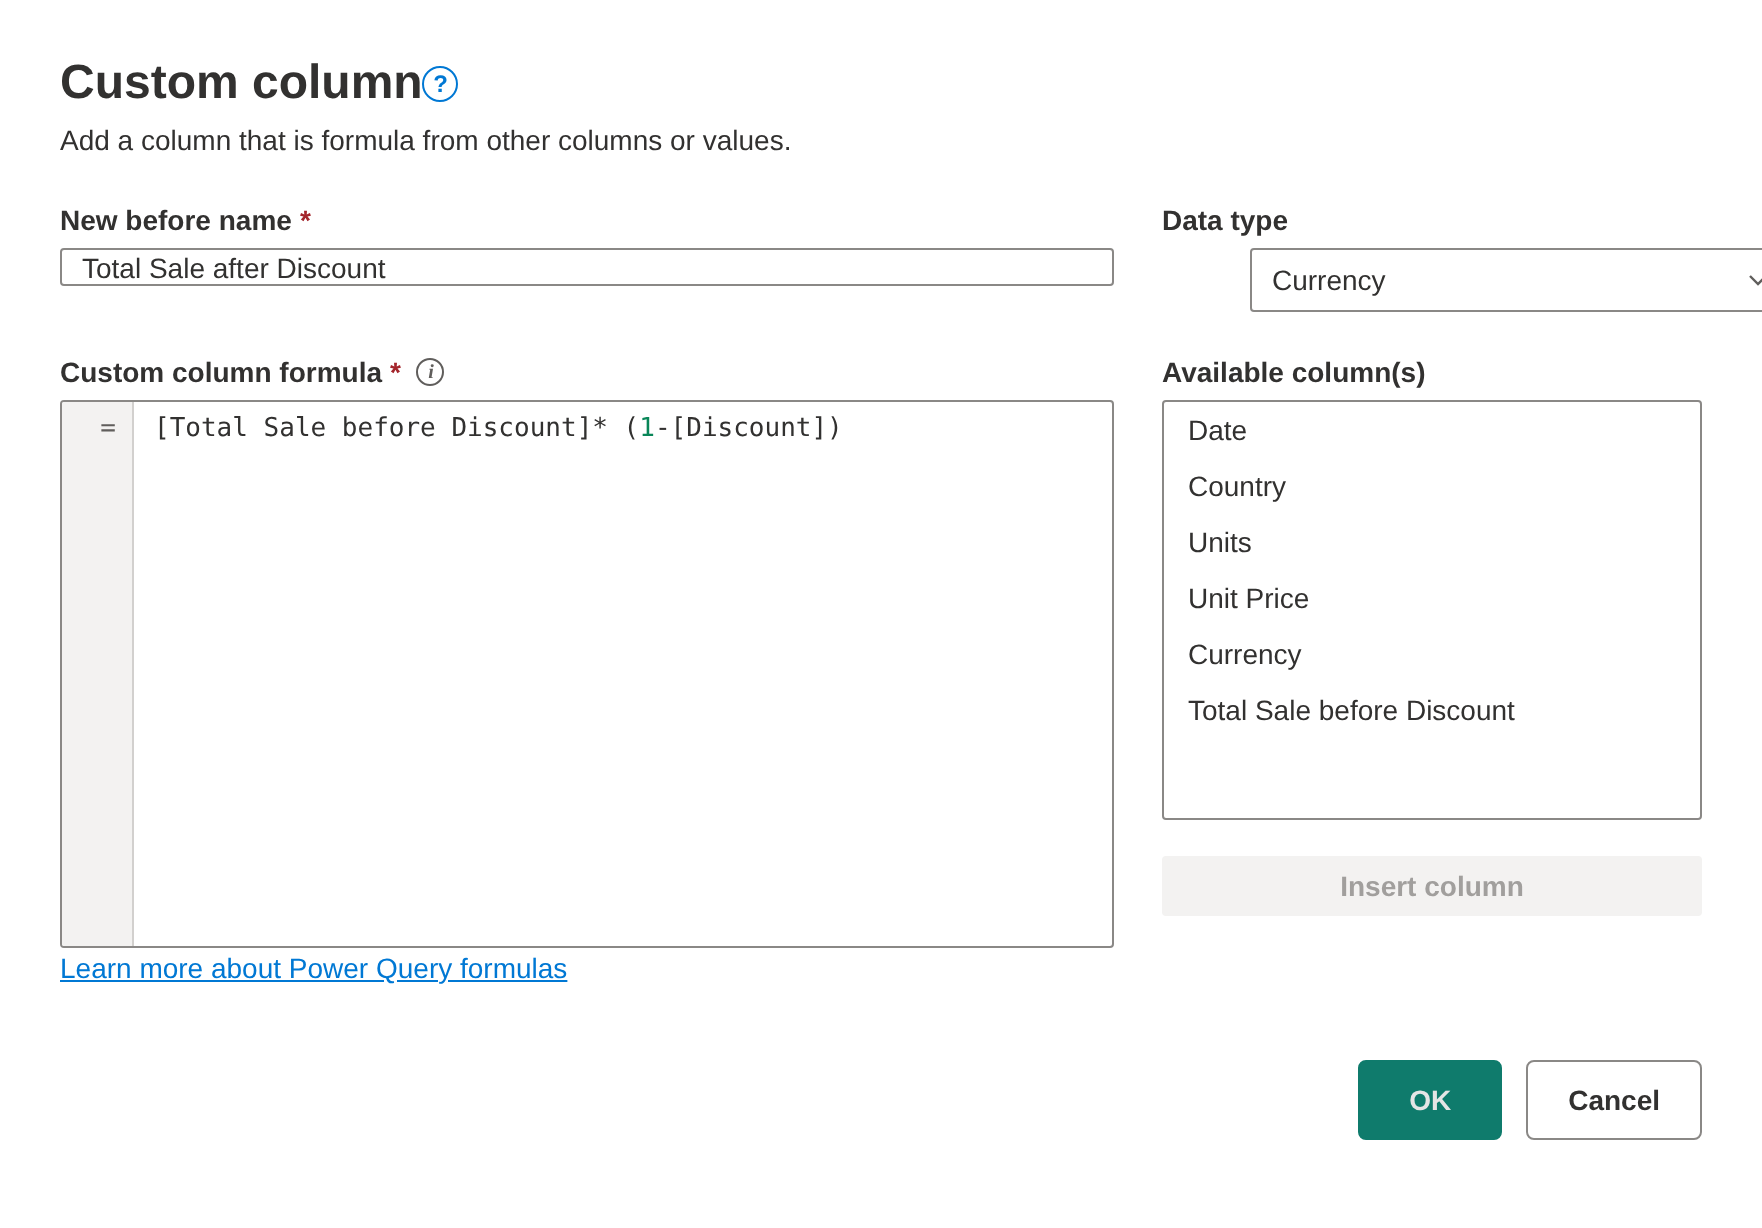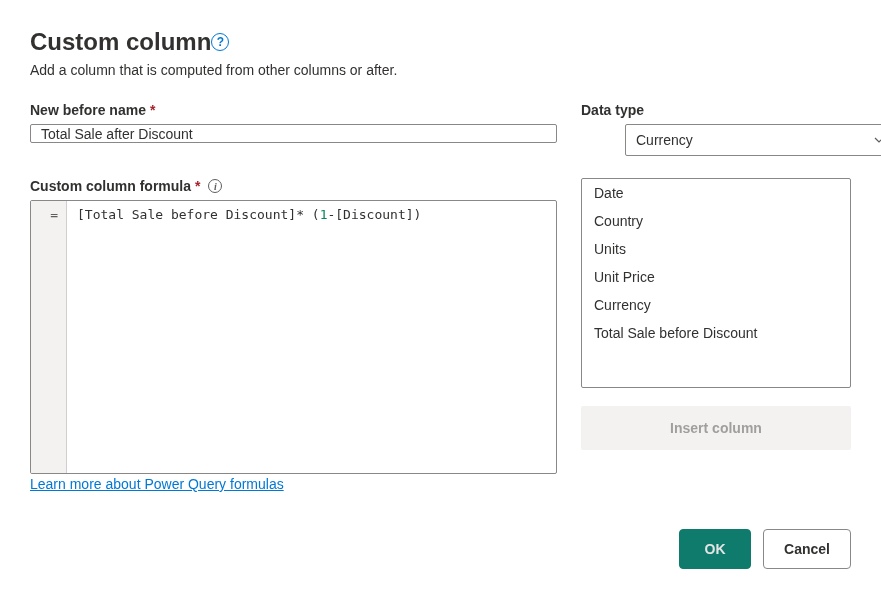--- a/index.html
+++ b/index.html
@@ -154,21 +154,21 @@
     }
     .column-item {
       padding: 6px 12px;
       font-size: 14px;
       color: #323130;
       cursor: pointer;
     }
     .insert-btn {
       margin-top: 18px;
       width: 100%;
-      height: 44px;
+      height: 30px;
       background: #f3f2f1;
       border: none;
       border-radius: 2px;
       font-size: 14px;
       font-weight: 600;
       color: #a19f9d;
       cursor: not-allowed;
     }
     .link {
       display: inline-block;
@@ -205,21 +205,21 @@
       color: #323130;
     }
   </style>
 </head>
 <body>
 
 <div class="header">
   <h1 class="title">Custom column</h1>
   <span class="help-icon">?</span>
 </div>
-<p class="subtitle">Add a column that is computed from other columns or after.</p>
+<p class="subtitle">Add a column that is formula from other columns or values.</p>
 
 <div class="row">
   <div class="col-left">
     <div class="field-label">
       <span>New before name</span>
       <span class="required">*</span>
     </div>
     <input type="text" class="text-input" value="Total Sale after Discount" style="">
   </div>
   <div class="col-right">
@@ -244,20 +244,23 @@
       <span class="required">*</span>
       <span class="info-icon">i</span>
     </div>
     <div class="formula-box">
       <div class="formula-gutter">=</div>
       <div class="formula-content" id="formula-content">[Total Sale before Discount]* (<span class="num">1</span>-[Discount])</div>
     </div>
     <a class="link">Learn more about Power Query formulas</a>
   </div>
   <div class="col-right">
+    <div class="field-label">
+      <span>Available column(s)</span>
+    </div>
     <div class="columns-list" id="columns-list">
         <div class="column-item">Date</div>
         <div class="column-item">Country</div>
         <div class="column-item">Units</div>
         <div class="column-item">Unit Price</div>
         <div class="column-item">Currency</div>
         <div class="column-item">Total Sale before Discount</div>
       </div>
     <button class="insert-btn">Insert column</button>
   </div>

